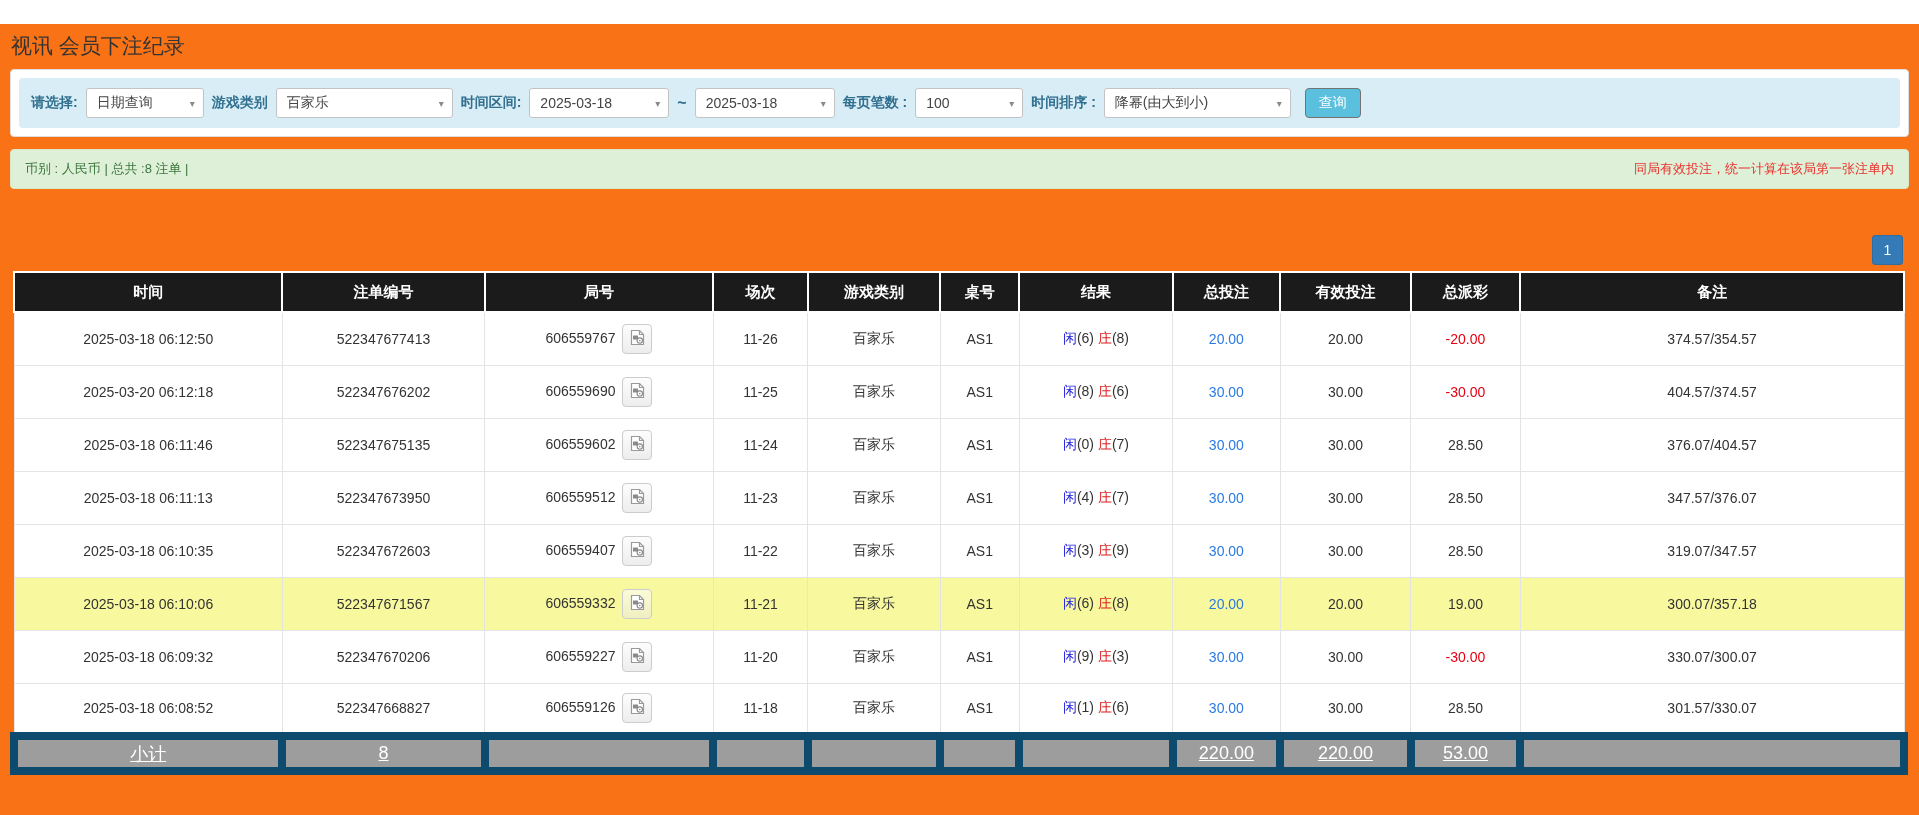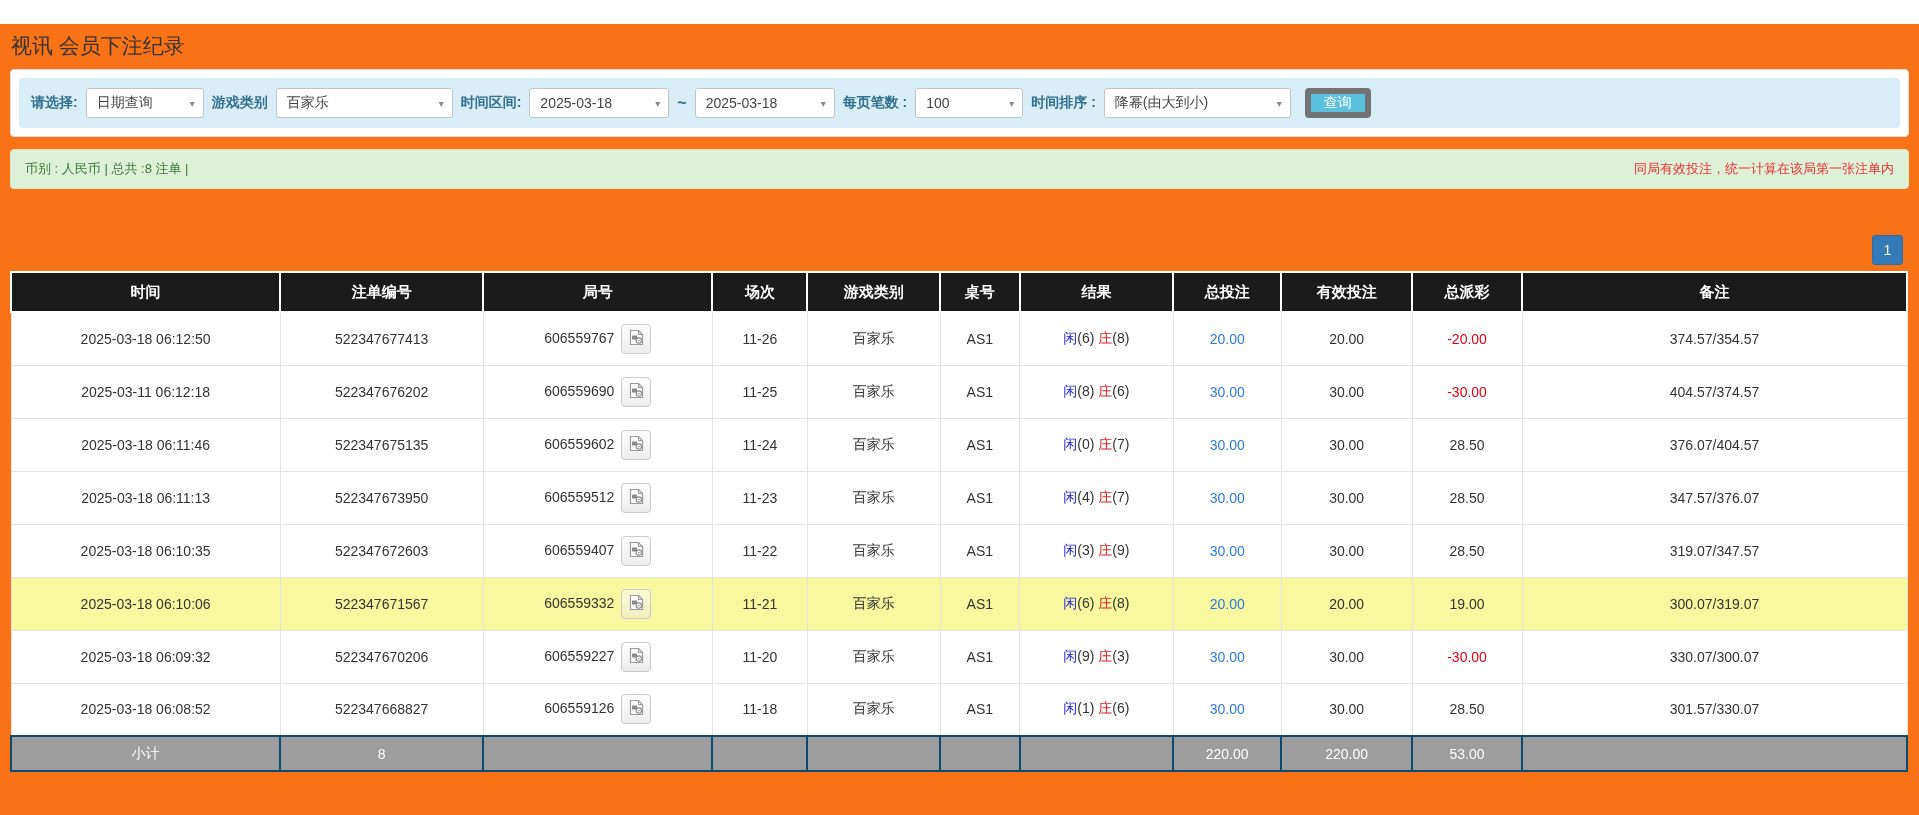--- a/index.html
+++ b/index.html
@@ -16,41 +16,41 @@
 
   .page-title{font-size:21px;font-weight:400;color:#333;margin:0;padding:8px 0 9px 11px;}
 
   .filter-panel{margin:0 10px;border:1px solid #ddd;border-radius:4px;background:#fff;padding:8px;}
   .filter-bar{background:var(--filter_bg);border-radius:4px;padding:10px 12px;display:flex;align-items:center;gap:8px;}
   .f-label{color:var(--filter_label);font-weight:bold;font-size:14px;white-space:nowrap;}
   .sel{display:inline-flex;align-items:center;justify-content:space-between;background:#fff;border:1px solid #c3c3c3;border-radius:3px;height:30px;padding:0 8px 0 10px;font-size:14px;color:#444;cursor:pointer;}
   .sel .caret{color:#8a8a8a;font-size:10px;margin-left:8px;}
   .w-select{width:118px}.w-game{width:177px}.w-date{width:140px}.w-pp{width:108px}.w-sort{width:187px}
   .tilde{color:var(--filter_label);font-weight:bold;}
-  .btn-search{background:var(--button_cyan);border:6px solid #737373;color:#fff;font-size:14px;height:30px;padding:0 13px;border-radius:4px;margin-left:6px;cursor:pointer;}
+  .btn-search{background:var(--button_cyan);border:1px solid #737373;color:#fff;font-size:14px;height:30px;padding:0 13px;border-radius:4px;margin-left:6px;cursor:pointer;}
 
   .summary-bar{margin:12px 10px 0;background:var(--summary_bg);border:1px solid #d6e9c6;border-radius:4px;padding:10px 14px;display:flex;justify-content:space-between;align-items:center;font-size:13px;gap:42px;}
   .summary-left{color:var(--summary_text);}
   .summary-note{color:var(--note_red);}
 
   .pager-top{display:flex;justify-content:flex-end;margin:46px 16px 6px 0;}
   .page-btn{display:inline-flex;align-items:center;justify-content:center;width:31px;height:30px;background:var(--pagination_blue);color:#fff;font-size:14px;border:1px solid #2e6da4;border-radius:3px;cursor:pointer;}
   .pager-bottom{position:absolute;right:16px;bottom:-20px;}
 
   table.records{width:1898px;margin:0 10px;border-collapse:collapse;table-layout:fixed;}
   table.records th{background:var(--header_bg);color:#fff;font-size:15px;font-weight:bold;height:40px;border:2px solid #fff;text-align:center;}
   table.records td{border:1px solid #e4e4e4;height:53px;text-align:center;font-size:14px;color:#333;background:#fff;}
   tr.hl td{background:var(--highlight_row);}
   td .blue-amt{color:var(--link_blue);cursor:pointer;}
   td .neg{color:var(--negative_red);text-align:center;}
   .res-player{color:var(--player_blue);}
   .res-banker{color:var(--banker_red);}
   .vid-btn{display:inline-flex;align-items:center;justify-content:center;width:30px;height:30px;border:1px solid #ccc;border-radius:4px;background:linear-gradient(#fdfdfd,#ededed);vertical-align:middle;margin-left:7px;cursor:pointer;}
   tr.hl .vid-btn{background:linear-gradient(#fbfbd9,#efefc0);}
-  table.records tfoot td{background:var(--footer_gray);color:#fff;border:2px solid #0c4a6e;height:35px;font-size:14px;}
+  table.records tfoot td{background:var(--footer_gray);color:#fff;border:8px solid #0c4a6e;height:35px;font-size:18px;text-decoration:underline;}
 </style>
 </head>
 <body>
 
 <div class="page">
 
   <h1 class="page-title">视讯 会员下注纪录</h1>
 
   <div class="filter-panel">
     <div class="filter-bar">
@@ -147,21 +147,21 @@
           <td>11-26</td>
           <td>百家乐</td>
           <td>AS1</td>
           <td><span class="res-player">闲</span><span>(6) </span><span class="res-banker">庄</span><span>(8)</span></td>
           <td><span class="blue-amt">20.00</span></td>
           <td>20.00</td>
           <td><span class="neg">-20.00</span></td>
           <td>374.57/354.57</td>
         </tr>
         <tr>
-          <td>2025-03-11 06:12:18</td>
+          <td>2025-03-20 06:12:18</td>
           <td>522347676202</td>
           <td><span>606559690</span><span class="vid-btn">
               <span><svg width="17" height="17" viewBox="0 0 17 17" aria-hidden="true">
                   <path d="M2.5 1.5h8l4 4v10h-12z" fill="#fff" stroke="#9a9a9a" stroke-width="1.2"></path>
                   <path d="M10.5 1.5v4h4" fill="none" stroke="#9a9a9a" stroke-width="1.2"></path>
                   <rect x="4" y="6.5" width="5" height="4" rx="0.5" fill="#8a8a8a"></rect>
                   <circle cx="10.8" cy="11.6" r="2.7" fill="none" stroke="#8a8a8a" stroke-width="1.1"></circle>
                   <circle cx="10.8" cy="11.6" r="0.8" fill="#8a8a8a"></circle>
                 </svg></span>
             </span></td>
@@ -249,21 +249,21 @@
                   <circle cx="10.8" cy="11.6" r="0.8" fill="#8a8a8a"></circle>
                 </svg></span>
             </span></td>
           <td>11-21</td>
           <td>百家乐</td>
           <td>AS1</td>
           <td><span class="res-player">闲</span><span>(6) </span><span class="res-banker">庄</span><span>(8)</span></td>
           <td><span class="blue-amt">20.00</span></td>
           <td>20.00</td>
           <td><span>19.00</span></td>
-          <td>300.07/319.07</td>
+          <td>300.07/357.18</td>
         </tr>
         <tr>
           <td>2025-03-18 06:09:32</td>
           <td>522347670206</td>
           <td><span>606559227</span><span class="vid-btn">
               <span><svg width="17" height="17" viewBox="0 0 17 17" aria-hidden="true">
                   <path d="M2.5 1.5h8l4 4v10h-12z" fill="#fff" stroke="#9a9a9a" stroke-width="1.2"></path>
                   <path d="M10.5 1.5v4h4" fill="none" stroke="#9a9a9a" stroke-width="1.2"></path>
                   <rect x="4" y="6.5" width="5" height="4" rx="0.5" fill="#8a8a8a"></rect>
                   <circle cx="10.8" cy="11.6" r="2.7" fill="none" stroke="#8a8a8a" stroke-width="1.1"></circle>

